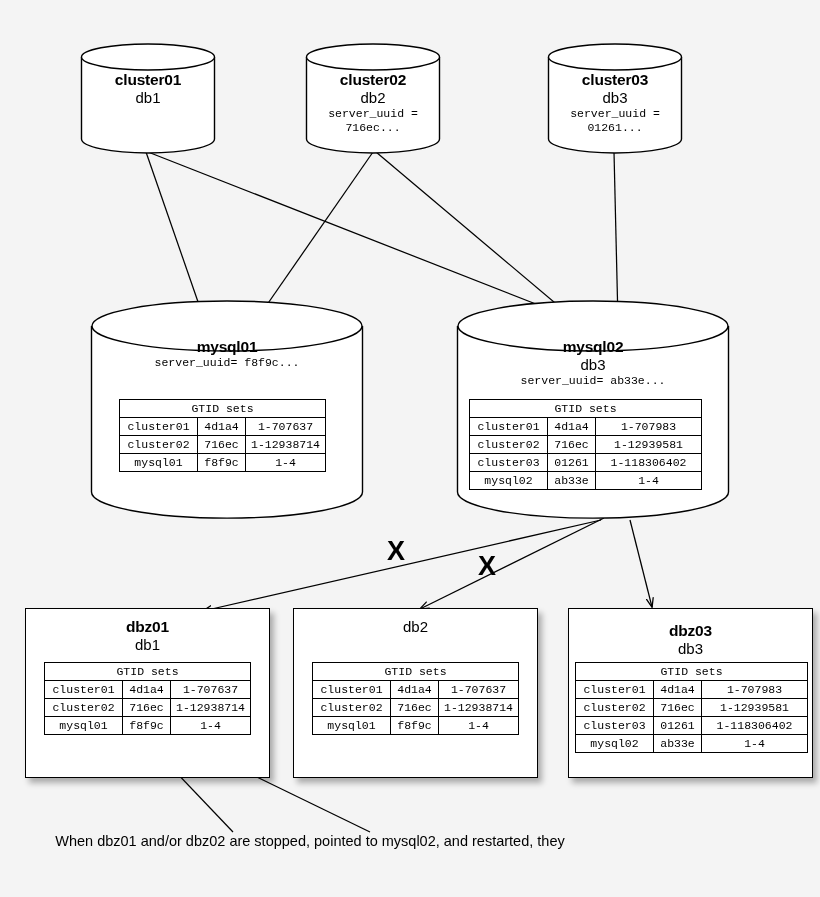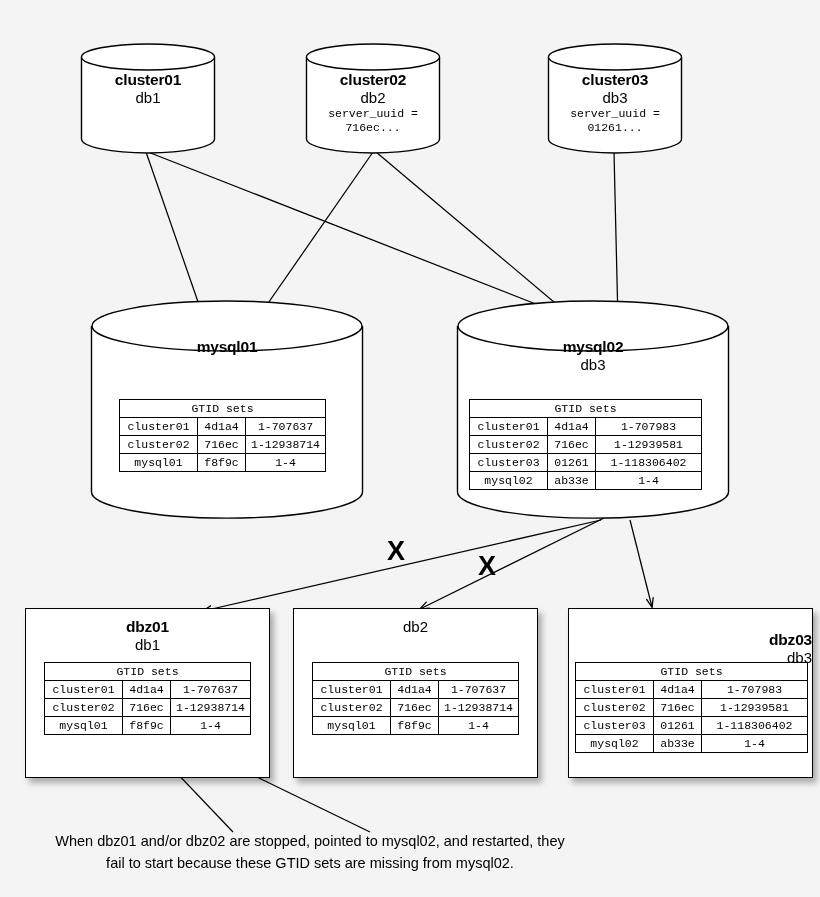--- a/index.html
+++ b/index.html
@@ -219,20 +219,21 @@
     </div>
   </div>
 
   <div class="cyl" style="left:90px; top:300px; width:274px; height:222px;">
     <svg class="cyl-svg" width="274" height="222" viewBox="0 0 274 222">
       <path class="cyl-body" d="M1.5,26 L1.5,192 A135,26 0 0 0 272.5,192 L272.5,26"></path>
       <ellipse class="cyl-top" cx="137" cy="26" rx="135" ry="25"></ellipse>
     </svg>
     <div class="cyl-content" style="top:38px;">
       <div class="node-name">mysql01</div>
+      <div class="node-uuid">server_uuid= f8f9c...</div>
     </div>
     <div class="gtid-wrap" style="left:29px; top:99px;">
       <table class="gtid-table" style="width:206px;">
         <colgroup>
             <col style="width:78px">
             <col style="width:48px">
             <col style="width:80px">
           </colgroup>
         <thead>
           <tr>
@@ -261,20 +262,21 @@
   </div>
 
   <div class="cyl" style="left:456px; top:300px; width:274px; height:222px;">
     <svg class="cyl-svg" width="274" height="222" viewBox="0 0 274 222">
       <path class="cyl-body" d="M1.5,26 L1.5,192 A135,26 0 0 0 272.5,192 L272.5,26"></path>
       <ellipse class="cyl-top" cx="137" cy="26" rx="135" ry="25"></ellipse>
     </svg>
     <div class="cyl-content" style="top:38px;">
       <div class="node-name">mysql02</div>
       <div class="node-db">db3</div>
+      <div class="node-uuid">server_uuid= ab33e...</div>
     </div>
     <div class="gtid-wrap" style="left:13px; top:99px;">
       <table class="gtid-table" style="width:232px;">
         <colgroup>
             <col style="width:78px">
             <col style="width:48px">
             <col style="width:106px">
           </colgroup>
         <thead>
           <tr>
@@ -379,21 +381,21 @@
               <td>mysql01</td>
               <td>f8f9c</td>
               <td>1-4</td>
             </tr>
           </tbody>
       </table>
     </div>
   </div>
 
   <div class="box" style="left:568px; top:608px; width:245px; height:170px;">
-    <div style="text-align:right; margin-top:22px;">
+    <div style="text-align:center; margin-top:13px;">
       <div class="node-name">dbz03</div>
       <div class="node-db">db3</div>
     </div>
     <div class="gtid-wrap" style="left:6px; top:53px;">
       <table class="gtid-table" style="width:232px;">
         <colgroup>
             <col style="width:78px">
             <col style="width:48px">
             <col style="width:106px">
           </colgroup>
@@ -423,16 +425,15 @@
               <td>ab33e</td>
               <td>1-4</td>
             </tr>
           </tbody>
       </table>
     </div>
   </div>
 
   <div class="caption" style="top:830px;">
     <div>When dbz01 and/or dbz02 are stopped, pointed to mysql02, and restarted, they</div>
-    <div>fail to start because these GTID sets are missing from mysql02.</div>
   </div>
 
 </div>
 
 </body></html>

